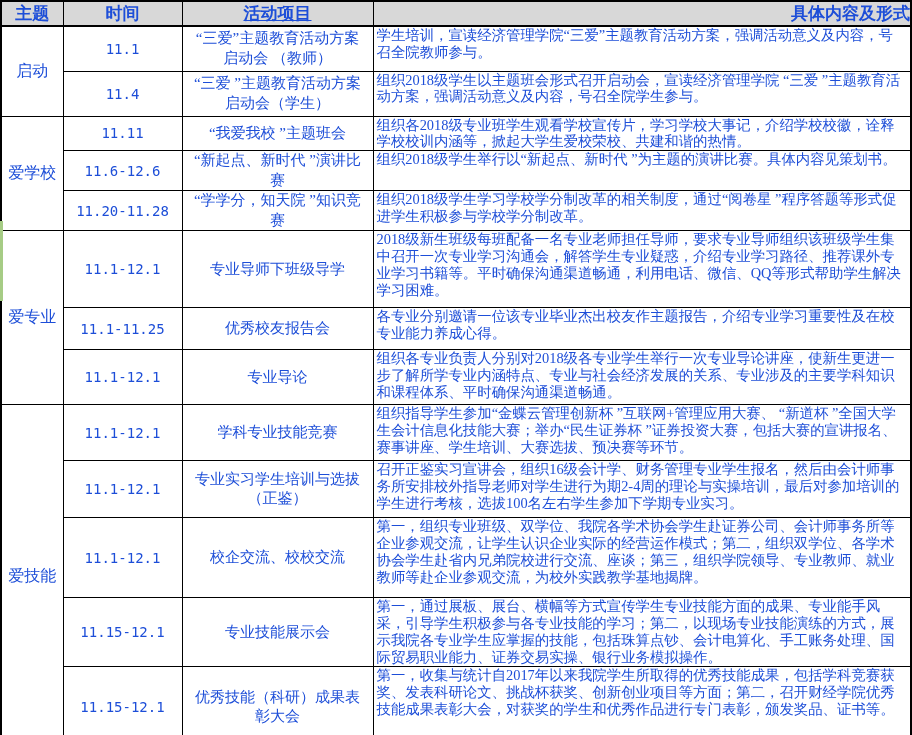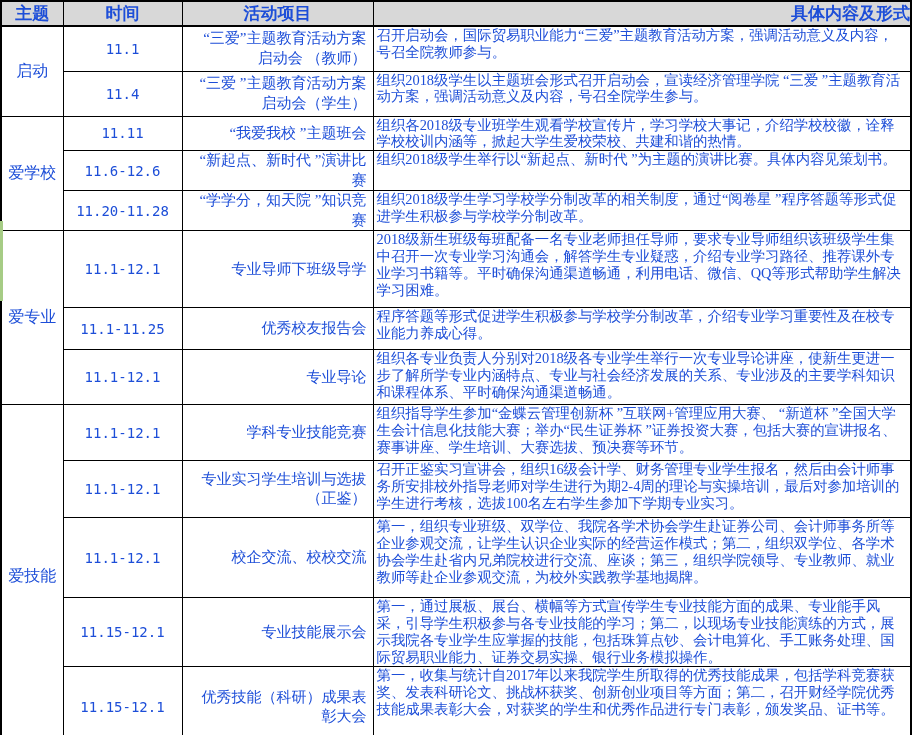--- a/index.html
+++ b/index.html
@@ -14,50 +14,50 @@
   th,td{border:1px solid #000;overflow:hidden;vertical-align:middle;}
   thead th{
     background:#d8d8d8;font-weight:bold;font-size:17px;text-align:center;
     height:19px;border-bottom:2px solid #000;padding:0;
   }
   td.theme{font-size:16px;text-align:center;padding:0 2px;}
   td.time{
     font-family:"DejaVu Sans Mono","Liberation Mono",monospace;
     font-size:14px;text-align:center;padding:8px;
   }
-  td.activity{font-size:15px;text-align:right;line-height:1.3;padding:0 6px;margin-left:20px;}
+  td.activity{font-size:15px;text-align:center;line-height:1.3;padding:0 6px;margin-left:20px;}
   td.detail{font-size:14.4px;text-align:left;line-height:1.18;padding:0 3px;vertical-align:top;}
   .accent-strip{position:absolute;left:0;top:221px;width:3px;height:80px;z-index:3;}
 </style>
 </head>
 <body>
 
 <div class="page">
   <div class="accent-strip" style="background: rgb(166, 204, 133);"></div>
   <table>
     <colgroup>
       <col style="width:62px">
       <col style="width:119px">
       <col style="width:191px">
       <col style="width:538px">
     </colgroup>
     <thead>
       <tr>
         <th style="background: rgb(216, 216, 216);">主题</th>
         <th style="background: rgb(216, 216, 216);">时间</th>
-        <th style="background: rgb(216, 216, 216);">活动项目</th>
+        <th style="background: rgb(216, 216, 216); text-decoration: underline;">活动项目</th>
         <th style="background: rgb(216, 216, 216); text-align: right;">具体内容及形式</th>
       </tr>
     </thead>
     <tbody id="table-body">
         <tr style="height: 45px;">
           <td class="theme" rowspan="2">启动</td>
           <td class="time">11.1</td>
           <td class="activity">“三爱”主题教育活动方案启动会 （教师）</td>
-          <td class="detail">召开启动会，国际贸易职业能力“三爱”主题教育活动方案，强调活动意义及内容，号召全院教师参与。</td>
+          <td class="detail">学生培训，宣读经济管理学院“三爱”主题教育活动方案，强调活动意义及内容，号召全院教师参与。</td>
         </tr>
         <tr style="height: 45px;">
           <td class="time">11.4</td>
           <td class="activity">“三爱 ”主题教育活动方案启动会（学生）</td>
           <td class="detail">组织2018级学生以主题班会形式召开启动会，宣读经济管理学院 “三爱 ”主题教育活动方案，强调活动意义及内容，号召全院学生参与。</td>
         </tr>
         <tr style="height: 33px;">
           <td class="theme" rowspan="3">爱学校</td>
           <td class="time">11.11</td>
           <td class="activity">“我爱我校 ”主题班会</td>
@@ -75,21 +75,21 @@
         </tr>
         <tr style="height: 77px;">
           <td class="theme" rowspan="3">爱专业</td>
           <td class="time">11.1-12.1</td>
           <td class="activity">专业导师下班级导学</td>
           <td class="detail">2018级新生班级每班配备一名专业老师担任导师，要求专业导师组织该班级学生集中召开一次专业学习沟通会，解答学生专业疑惑，介绍专业学习路径、推荐课外专业学习书籍等。平时确保沟通渠道畅通，利用电话、微信、QQ等形式帮助学生解决学习困难。</td>
         </tr>
         <tr style="height: 42px;">
           <td class="time">11.1-11.25</td>
           <td class="activity">优秀校友报告会</td>
-          <td class="detail">程序答题等形式促进学生积极参与学校学分制改革，介绍专业学习重要性及在校专业能力养成心得。</td>
+          <td class="detail">各专业分别邀请一位该专业毕业杰出校友作主题报告，介绍专业学习重要性及在校专业能力养成心得。</td>
         </tr>
         <tr style="height: 55px;">
           <td class="time">11.1-12.1</td>
           <td class="activity">专业导论</td>
           <td class="detail">组织各专业负责人分别对2018级各专业学生举行一次专业导论讲座，使新生更进一步了解所学专业内涵特点、专业与社会经济发展的关系、专业涉及的主要学科知识和课程体系、平时确保沟通渠道畅通。</td>
         </tr>
         <tr style="height: 56px;">
           <td class="theme" rowspan="5">爱技能</td>
           <td class="time">11.1-12.1</td>
           <td class="activity">学科专业技能竞赛</td>

